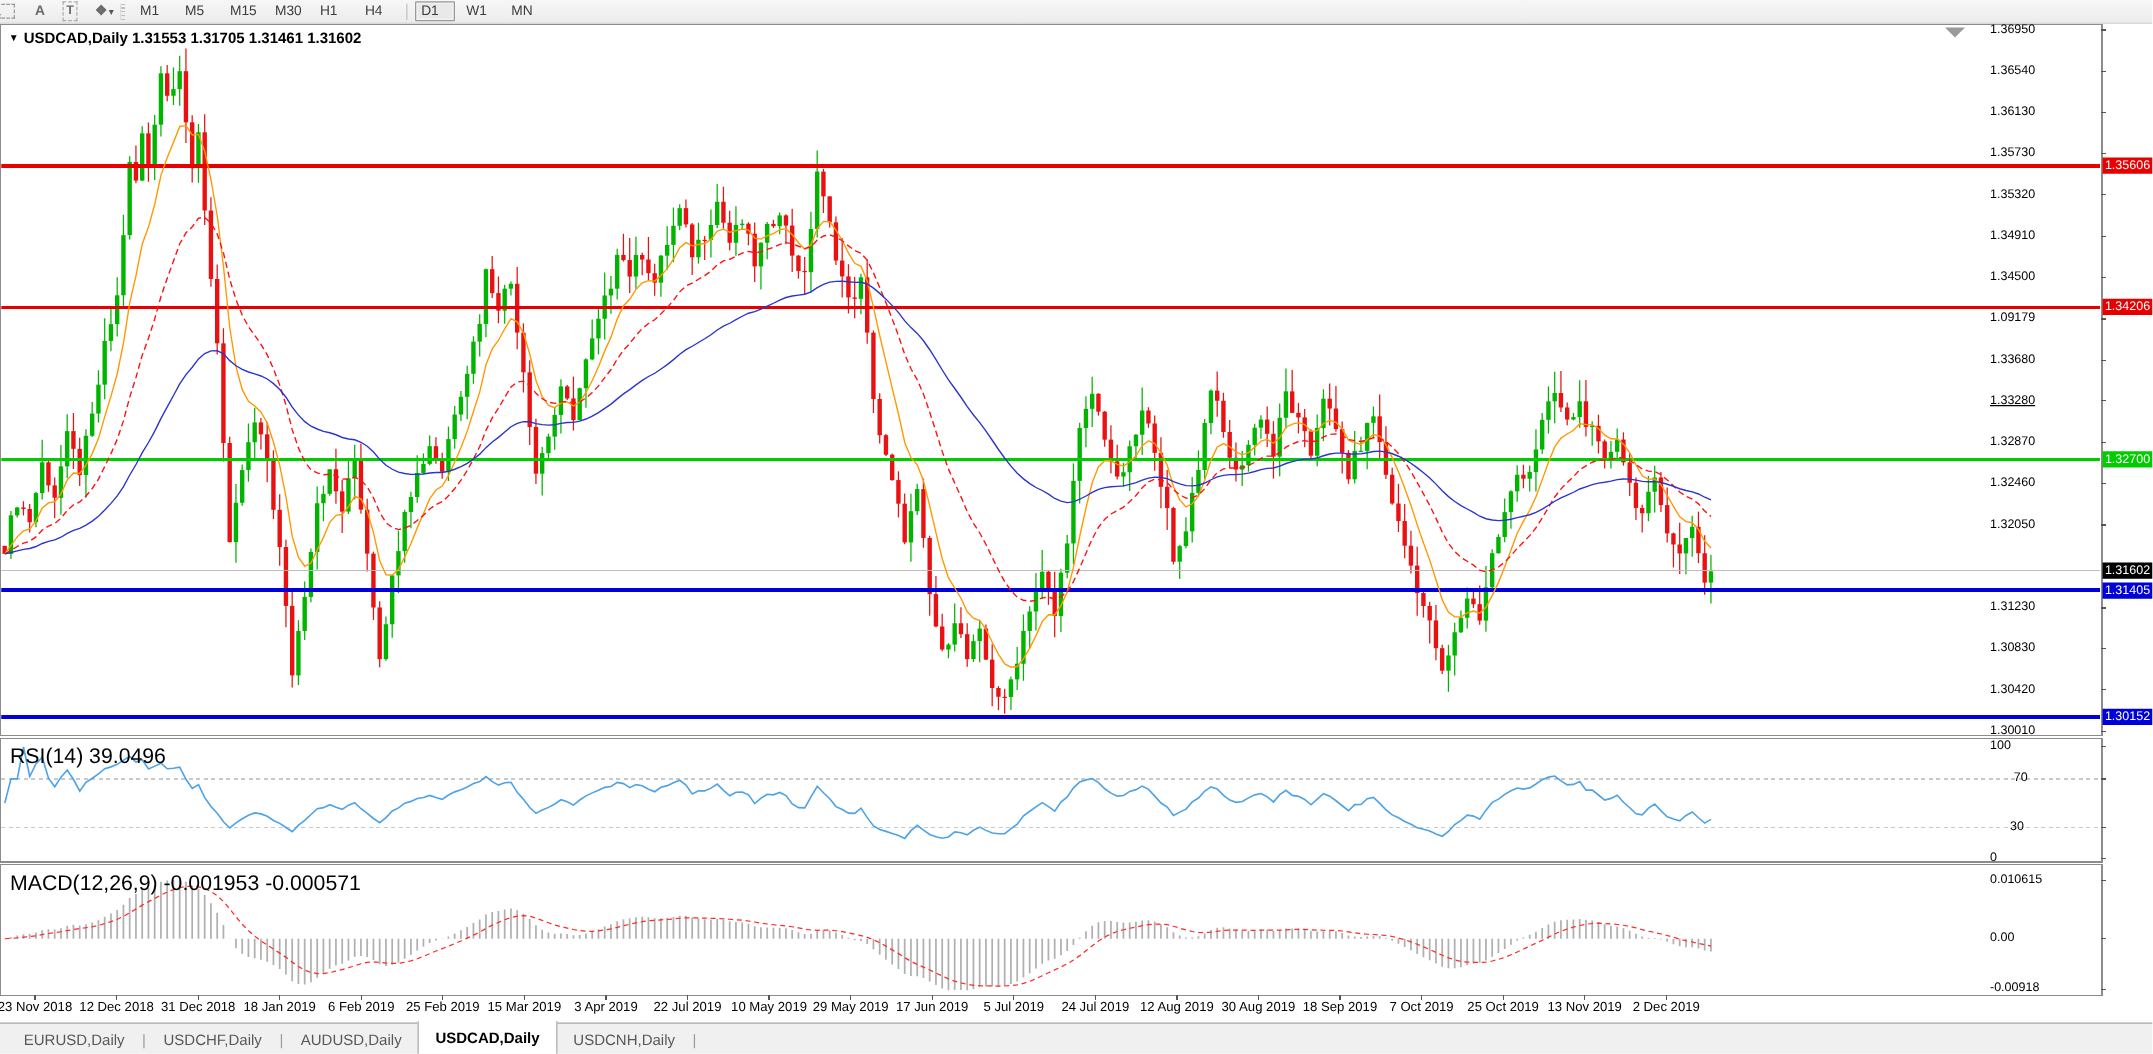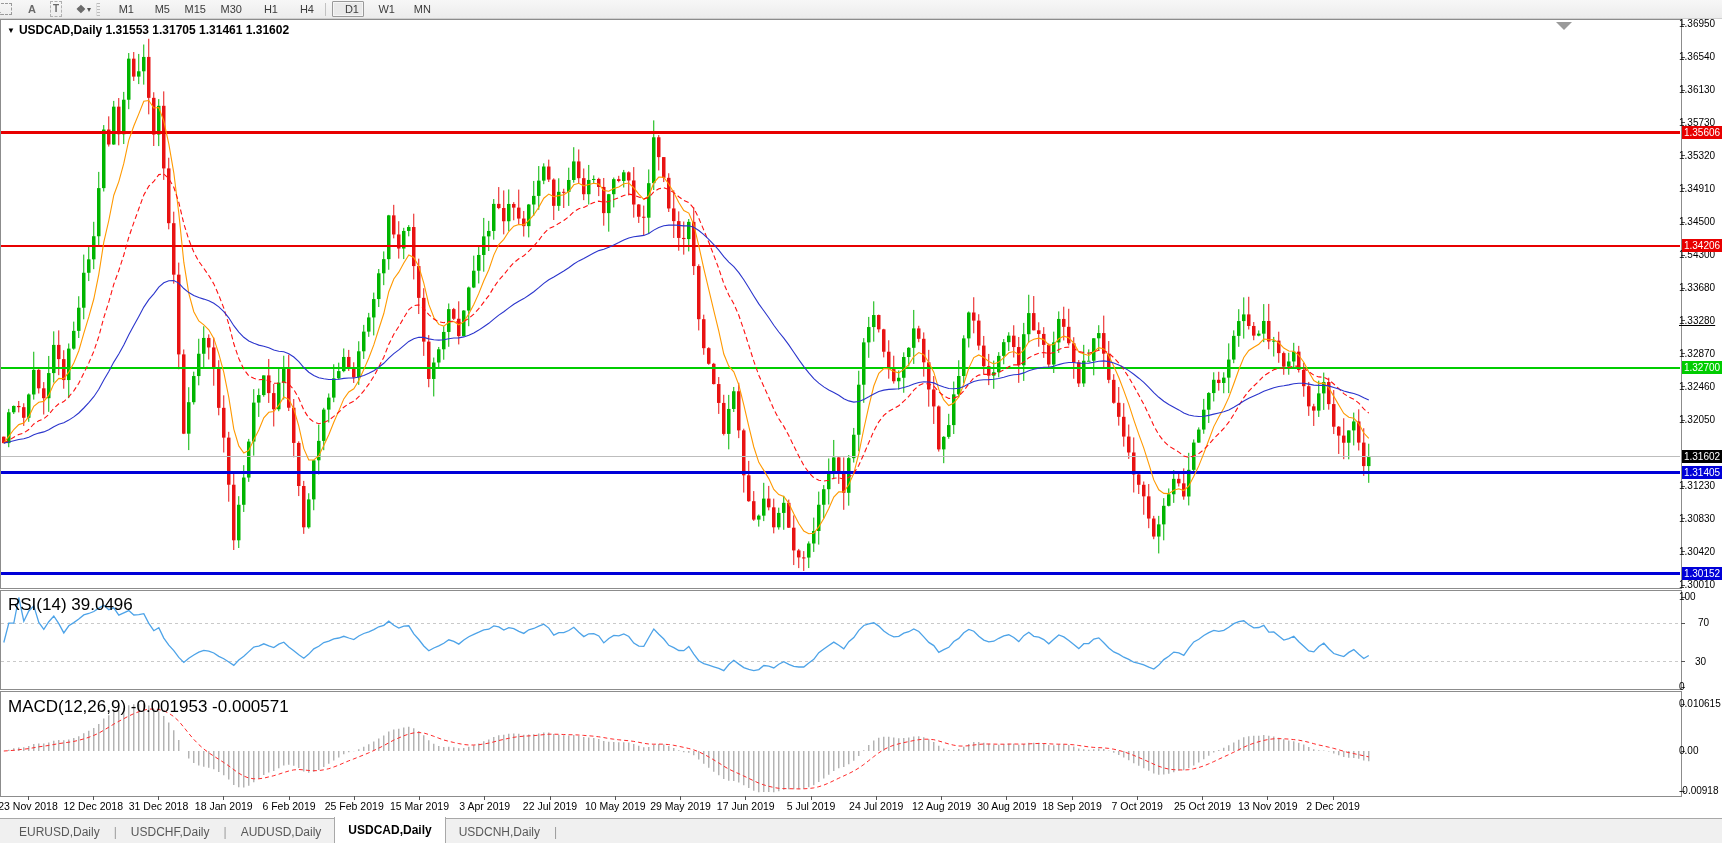--- a/index.html
+++ b/index.html
@@ -14,31 +14,31 @@
     background:linear-gradient(#f7f7f7,#ececec);
     border-bottom:1px solid #cfcfcf;
     display:flex;align-items:center;font-size:11px;color:#4c4c4c;z-index:30;
   }
   .tb-icon{margin:0 7px;color:#6a6a6a;font-size:11px;font-weight:bold;line-height:14px}
   .f-box{width:13px;height:10px;border:1px dashed #9a9a9a;position:relative;margin:0 9px 0 -3px}
   .f-box .f-letter{position:absolute;left:-2px;bottom:-5px;font-size:8px;font-weight:bold;color:#666}
   .t-box{border:1px dashed #b0b0b0;padding:0 2px;font-size:10px}
   .styles-caret{font-size:8px;color:#555;margin-left:1px}
   .grip{width:3px;height:13px;margin:0 5px;background:repeating-linear-gradient(#bbb 0 1px,transparent 1px 3px);border-left:1px solid #ddd}
-  .tf-btn{min-width:22px;text-align:right;padding:1px 4px;margin:0 2px;border:1px solid transparent;border-radius:1px;color:#3c3c3c}
+  .tf-btn{min-width:22px;text-align:left;padding:1px 4px;margin:0 2px;border:1px solid transparent;border-radius:1px;color:#3c3c3c}
   .tf-btn.active{background:#e9e9e9;border:1px solid #9a9a9a;box-shadow:inset 0 0 0 1px #f5f5f5}
   .tb-sep{width:1px;height:13px;background:#c2c2c2;margin:0 4px}
   
   #csvg{position:absolute;left:0;top:0;z-index:1}
   .chart-title{position:absolute;left:7px;top:23px;font-size:12px;font-weight:bold;color:#000;z-index:10;white-space:nowrap}
   .chart-title .arrow{font-size:8px;vertical-align:1px;margin-right:4px;color:#000}
   .panel-label{position:absolute;left:8px;font-size:17px;color:#000;z-index:10;white-space:nowrap}
   .rsi-pos{top:595px}
   .macd-pos{top:697px}
-  .axis-label{position:absolute;left:1679px;font-size:10px;color:#000;z-index:5;white-space:nowrap;line-height:12px}
+  .axis-label{position:absolute;left:1592px;font-size:10px;color:#000;z-index:5;white-space:nowrap;line-height:12px}
   .badge{position:absolute;left:1682px;width:40px;height:13px;z-index:6;
          font-size:10px;line-height:13px;text-align:center;color:#fff;white-space:nowrap}
   .date-label{position:absolute;top:800px;transform:translateX(-50%);font-size:10.5px;color:#000;z-index:5;white-space:nowrap}
   
   .tabbar{
     position:absolute;left:0;top:818px;width:100%;height:25px;
     background:#f0f0f0;border-top:1px solid #a8a8a8;
     display:flex;align-items:center;font-size:12px;color:#585858;z-index:30;
   }
   .tabbar .pad{width:6px}
@@ -985,21 +985,21 @@
 <div class="panel-label macd-pos">MACD(12,26,9) -0.001953 -0.000571</div>
 
 <div id="overlay">
     <div class="axis-label" style="top: 18px;">1.36950</div>
     <div class="axis-label" style="top: 51.1428px;">1.36540</div>
     <div class="axis-label" style="top: 84.2855px;">1.36130</div>
     <div class="axis-label" style="top: 116.62px;">1.35730</div>
     <div class="axis-label" style="top: 149.763px;">1.35320</div>
     <div class="axis-label" style="top: 182.905px;">1.34910</div>
     <div class="axis-label" style="top: 216.048px;">1.34500</div>
-    <div class="axis-label" style="top: 249.191px;">1.54300</div>
+    <div class="axis-label" style="top: 249.191px;">1.09179</div>
     <div class="axis-label" style="top: 282.334px;">1.33680</div>
     <div class="axis-label" style="top: 314.668px; text-decoration: underline;">1.33280</div>
     <div class="axis-label" style="top: 347.811px;">1.32870</div>
     <div class="axis-label" style="top: 380.954px;">1.32460</div>
     <div class="axis-label" style="top: 414.096px;">1.32050</div>
     <div class="axis-label" style="top: 480.382px;">1.31230</div>
     <div class="axis-label" style="top: 512.716px;">1.30830</div>
     <div class="axis-label" style="top: 545.859px;">1.30420</div>
     <div class="axis-label" style="top: 579.002px;">1.30010</div>
     <div class="badge" style="top: 126.144px; background: rgb(232, 0, 0);">1.35606</div>

